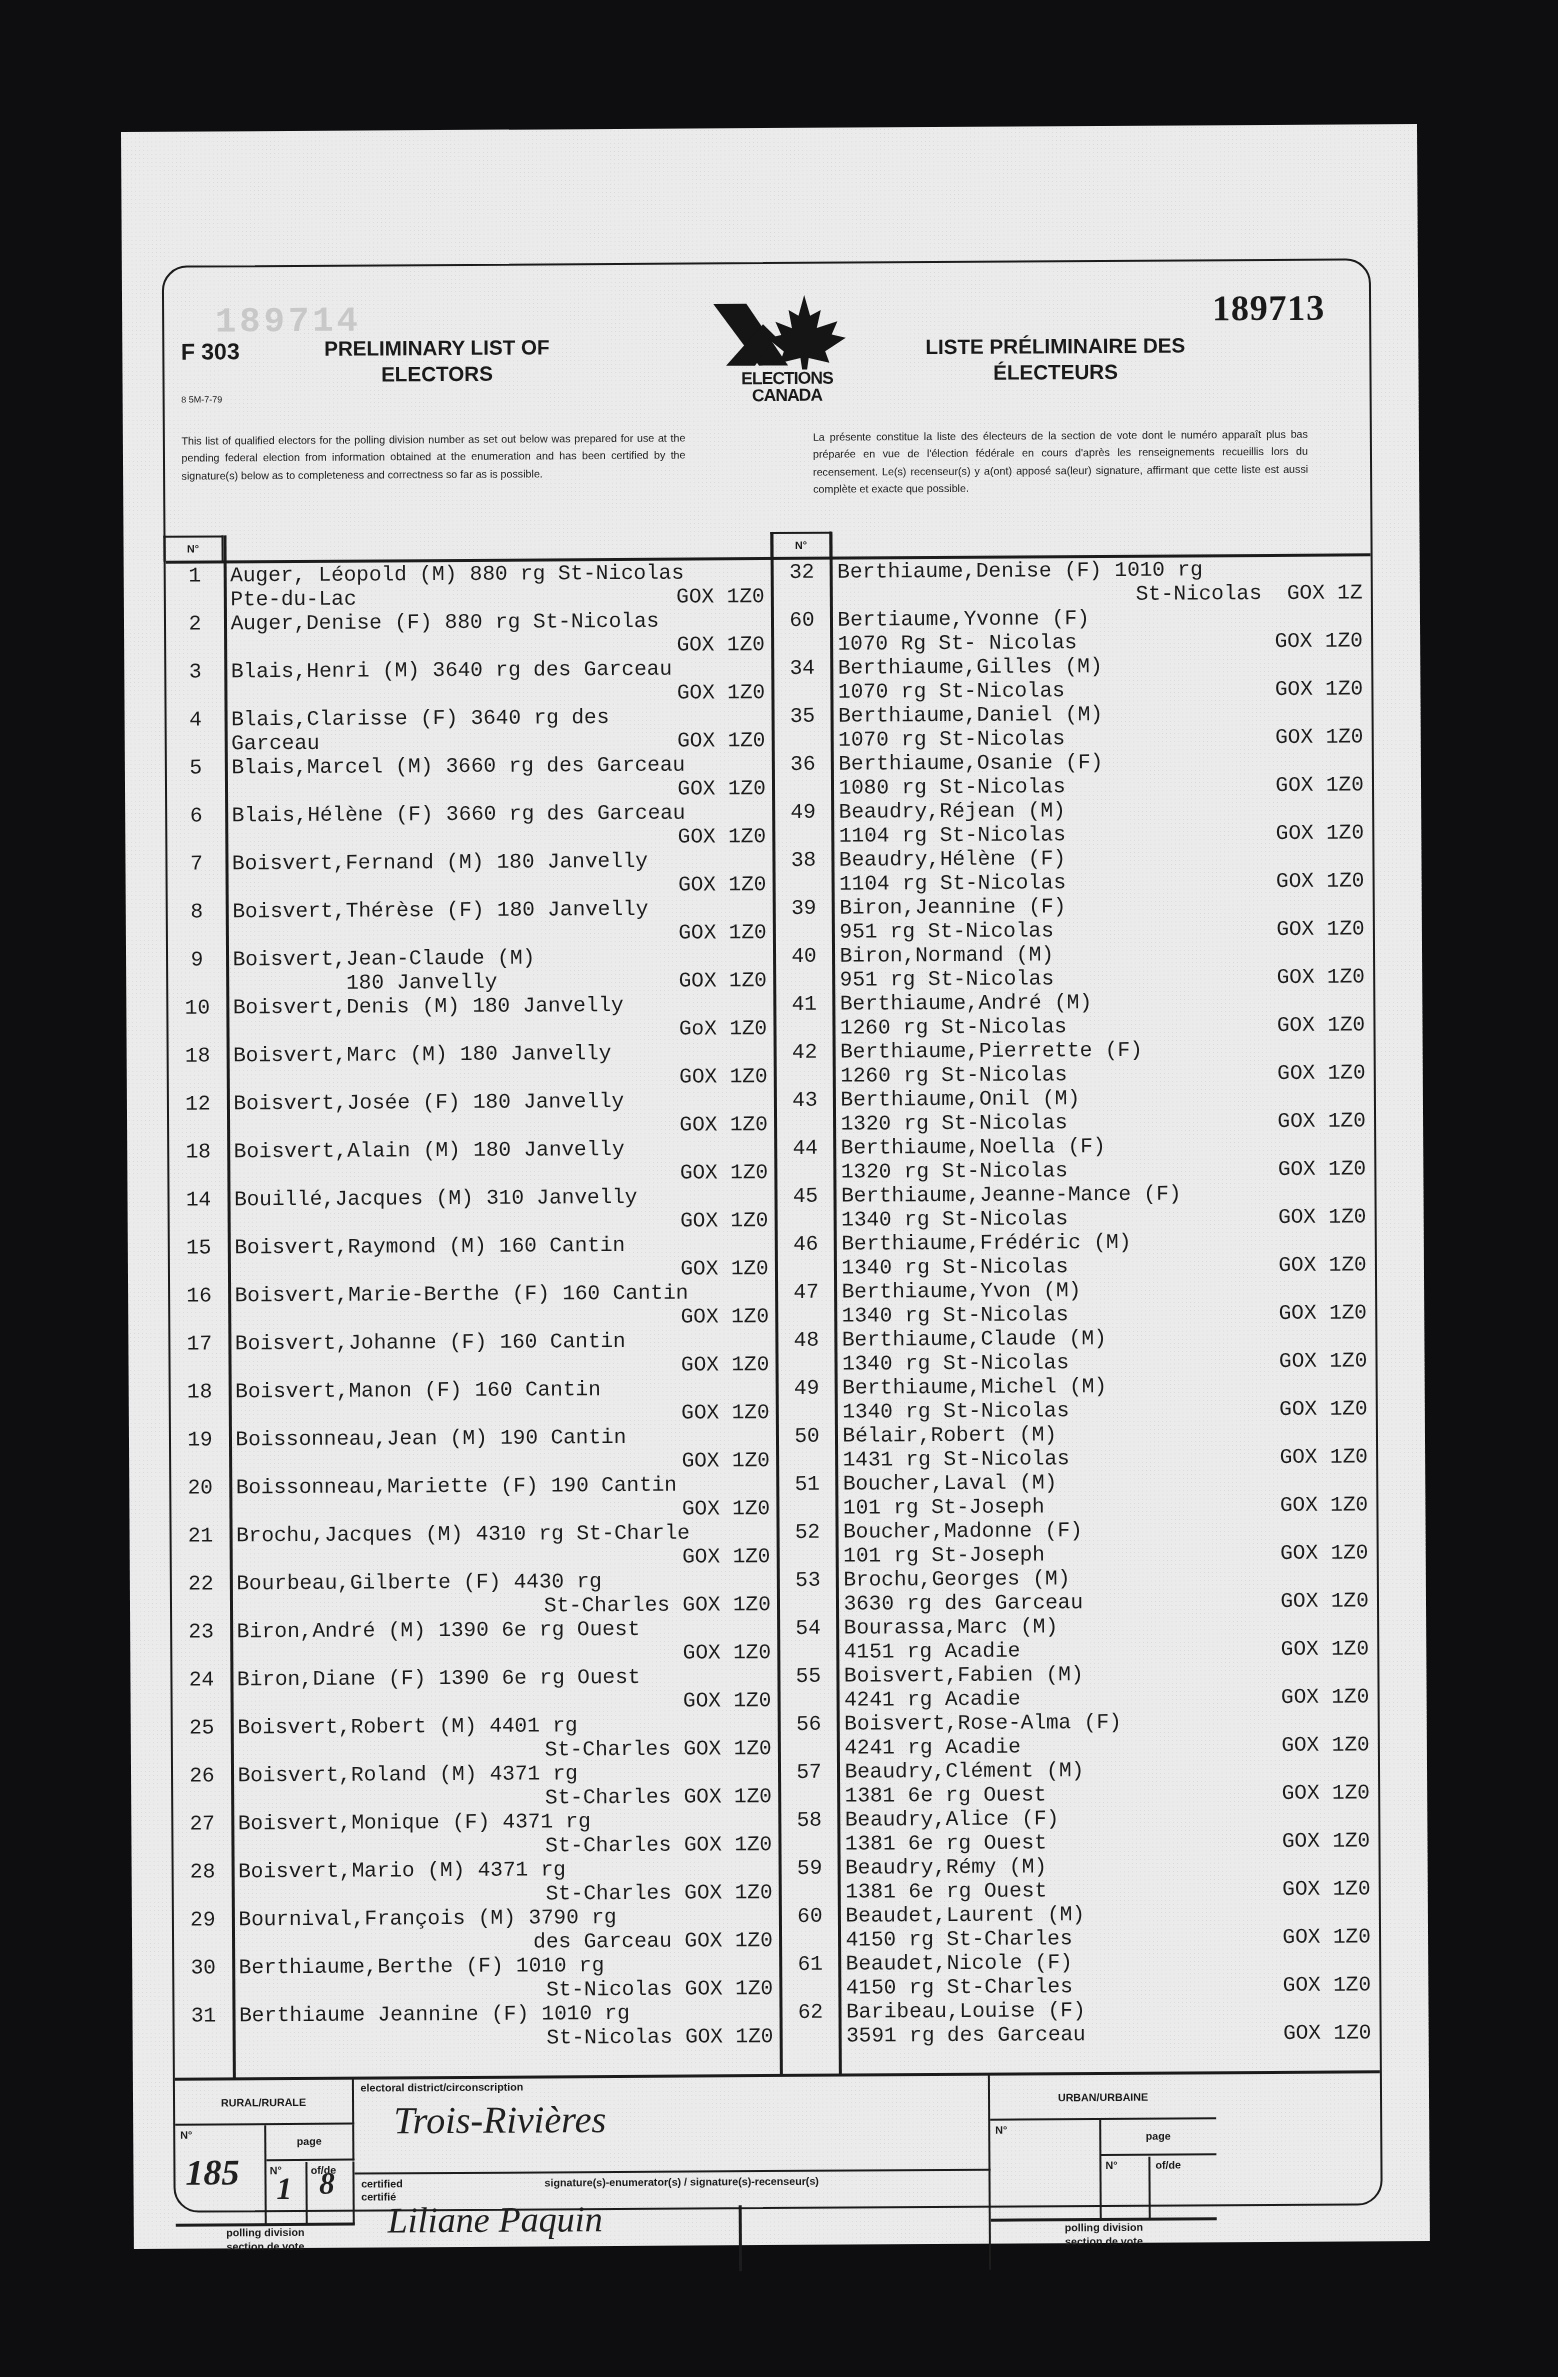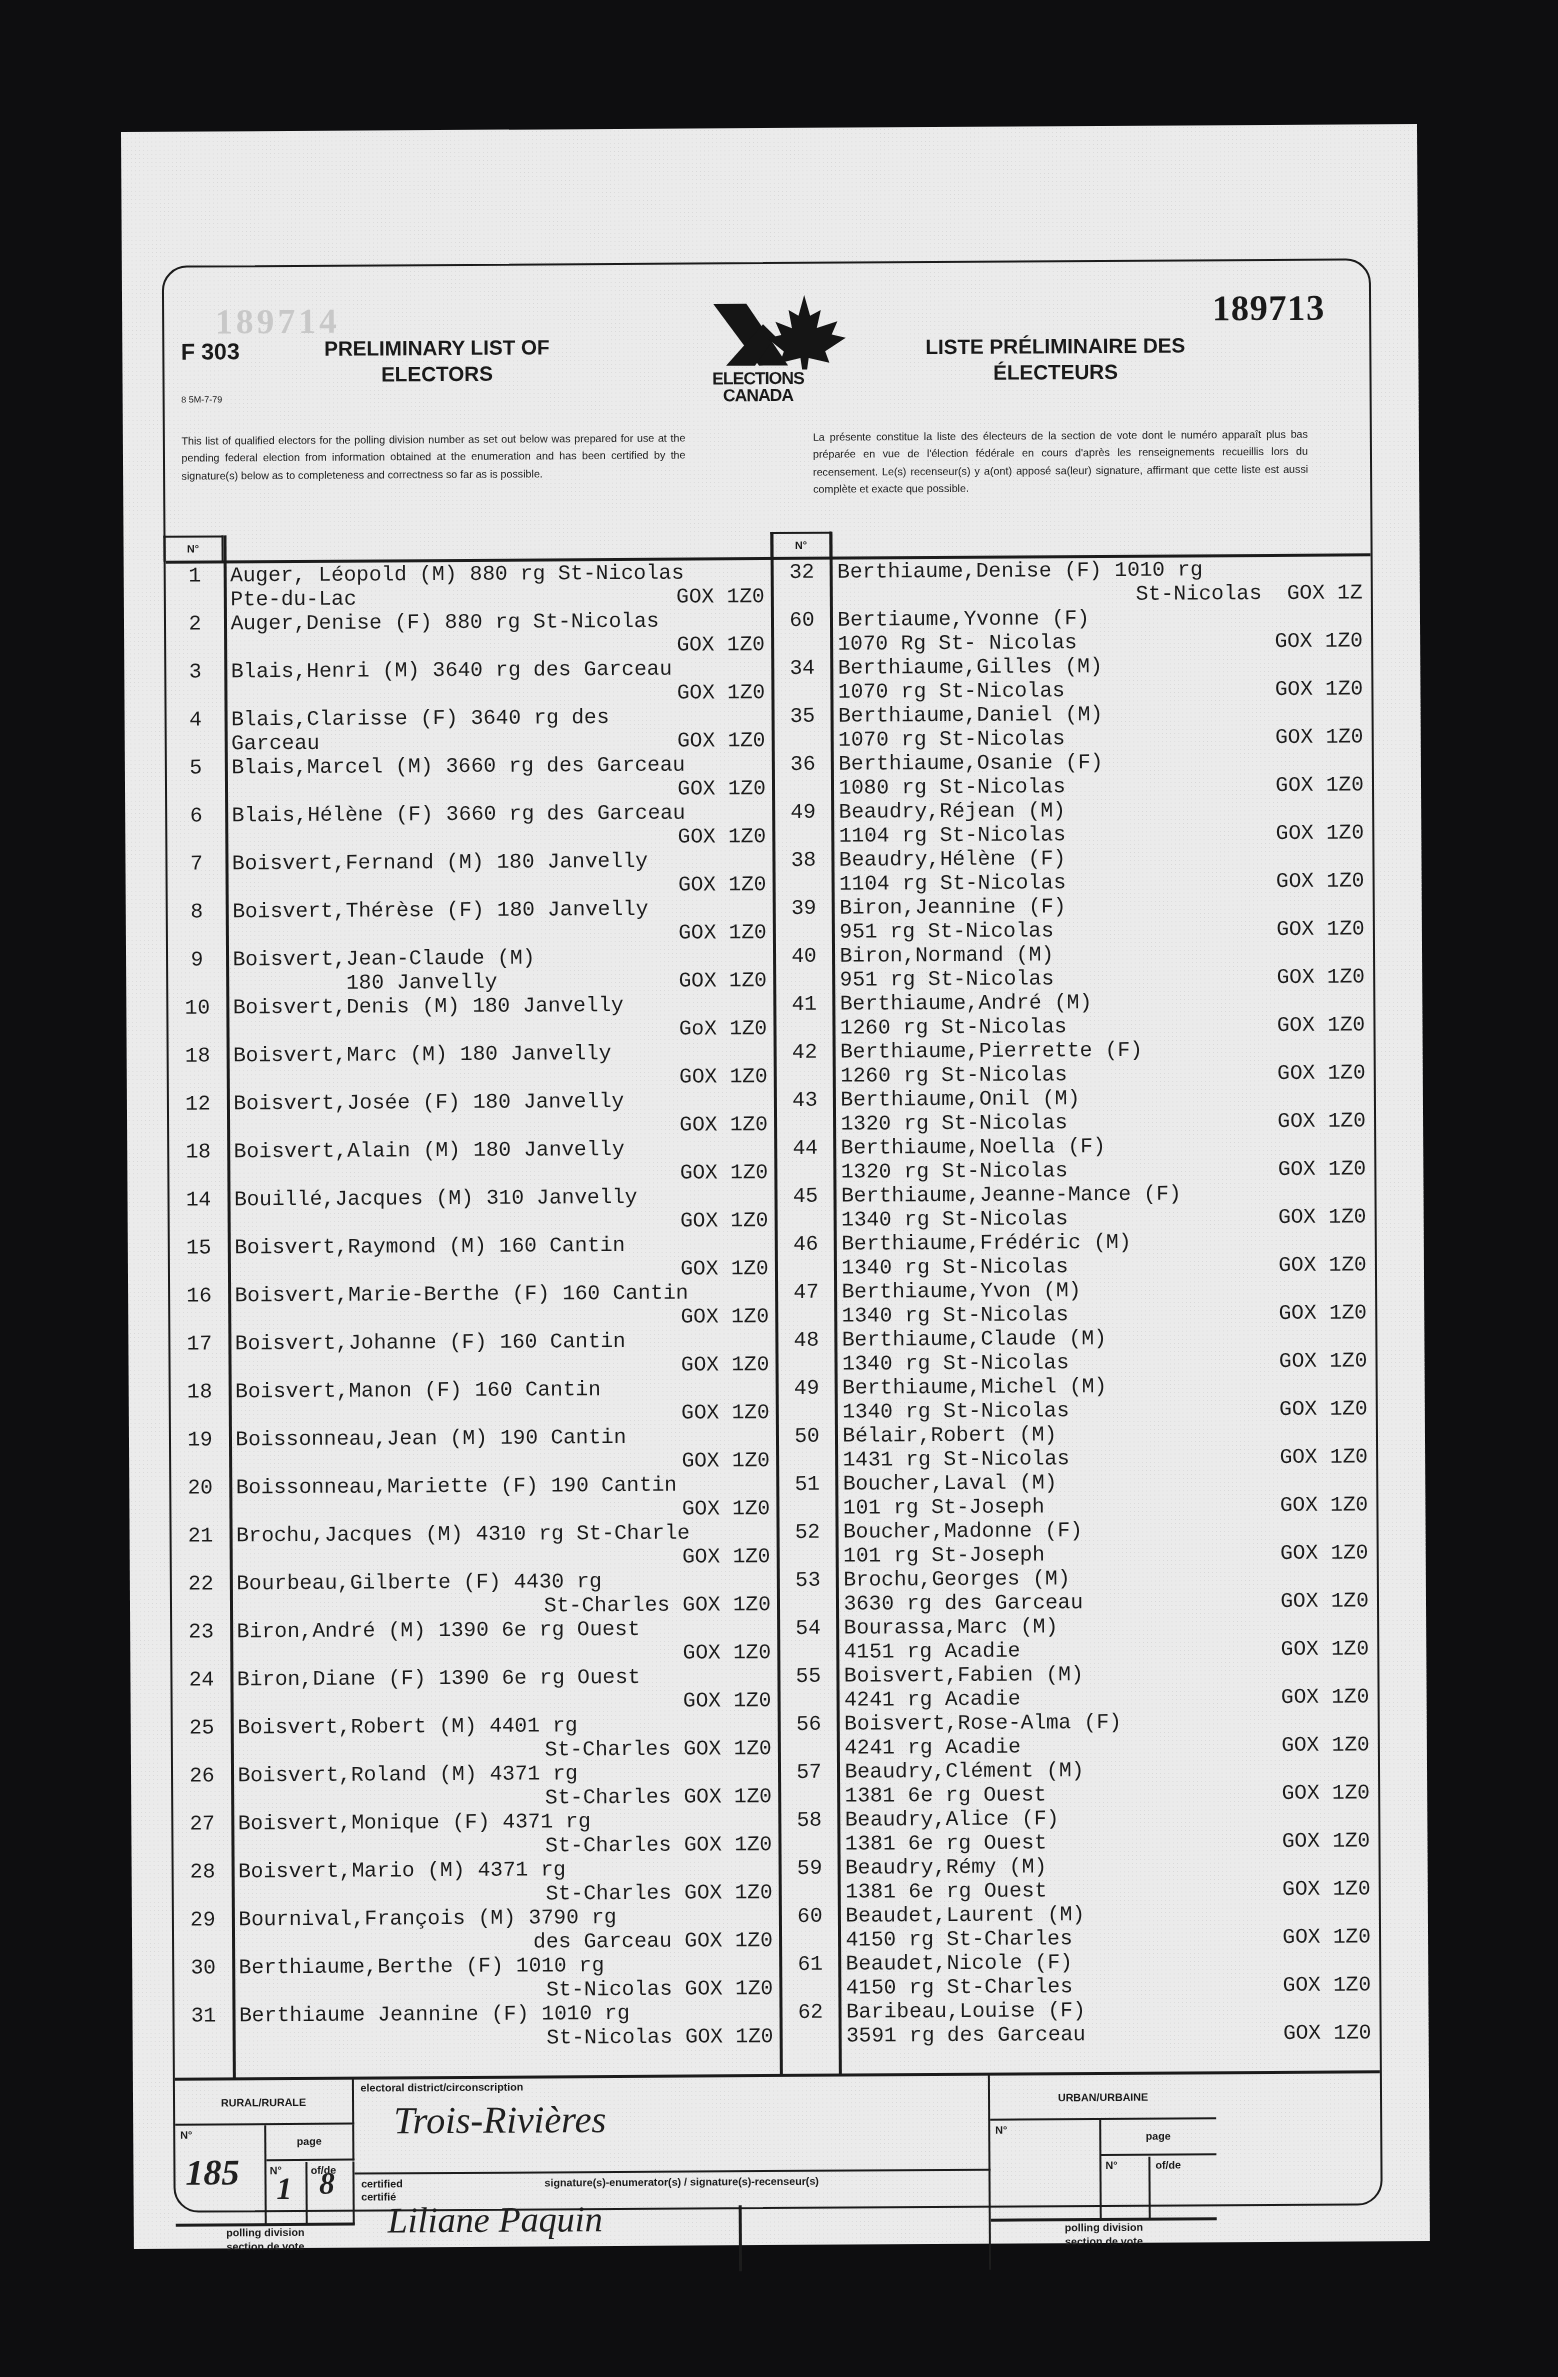--- a/index.html
+++ b/index.html
@@ -6,23 +6,23 @@
   body{width:1559px;height:2377px;background:#0e0e10;position:relative;overflow:hidden;font-family:"Liberation Sans",sans-serif;color:#1a1a1a;}
   .paper{position:absolute;left:121px;top:132px;width:1296px;height:2117px;background:#ebebeb;
     background-image:radial-gradient(#d6d6d6 0.5px, transparent 0.7px);background-size:4.1px 4.1px;transform:rotate(-0.35deg);transform-origin:0 0;}
   .form{position:absolute;left:40px;top:134px;width:1209px;height:1947px;border:2.5px solid #1c1c1c;border-radius:25px 25px 25px 25px;box-sizing:border-box;}
   .hdr{position:absolute;font-family:"Liberation Sans",sans-serif;font-weight:bold;color:#1a1a1a;}
   .fcode{left:16.5px;top:71px;font-size:23px;}
   .titleen{left:124px;top:69px;width:297px;text-align:center;font-size:20.6px;line-height:26.4px;}
   .titlefr{left:726px;top:71px;width:330px;text-align:center;font-size:20.6px;line-height:26.4px;}
   .printcode{left:16.5px;top:127px;font-size:9px;font-weight:normal;}
   .serial{position:absolute;left:1048px;top:26.4px;font-family:"Liberation Serif",serif;font-weight:bold;font-size:36px;letter-spacing:0.8px;}
-  .stamp{position:absolute;left:51px;top:35px;font-family:Liberation Serif, serif;font-size:35px;color:#c8c8c8;font-weight:bold;letter-spacing:3.3px;}
+  .stamp{position:absolute;left:51px;top:35px;font-family:Liberation Mono, monospace;font-size:35px;color:#c8c8c8;font-weight:bold;letter-spacing:3.3px;}
   .logo{position:absolute;left:545px;top:23px;width:149px;height:124px;}
-  .logotext{position:absolute;left:519px;top:106px;width:149px;font-weight:bold;font-size:17.3px;line-height:16.5px;letter-spacing:-0.8px;text-align:center;}
+  .logotext{position:absolute;left:548px;top:106px;width:149px;font-weight:bold;font-size:17.3px;line-height:16.5px;letter-spacing:-0.8px;text-align:center;}
   .intro{position:absolute;font-size:10.7px;line-height:17.3px;text-align:justify;}
   .intro-en{left:16.5px;top:165px;width:504px;}
   .intro-fr{left:648px;top:165px;width:495px;}
   .numhdr{position:absolute;top:268px;height:26.4px;border:2.5px solid #1c1c1c;border-bottom:none;box-sizing:border-box;font-size:10.7px;font-weight:bold;text-align:center;line-height:23px;}
   .numhdr.l{left:-2.5px;width:60px;}
   .numhdr.r{left:605px;width:61px;}
   .hline{position:absolute;left:0;right:0;height:2.5px;background:#1c1c1c;}
   .vline{position:absolute;width:2.5px;background:#1c1c1c;}
   .list{position:absolute;top:297px;font-family:"Liberation Mono",monospace;font-size:21px;line-height:24px;color:#1b1b1b;}
   .col-left{left:0;width:607px;}

